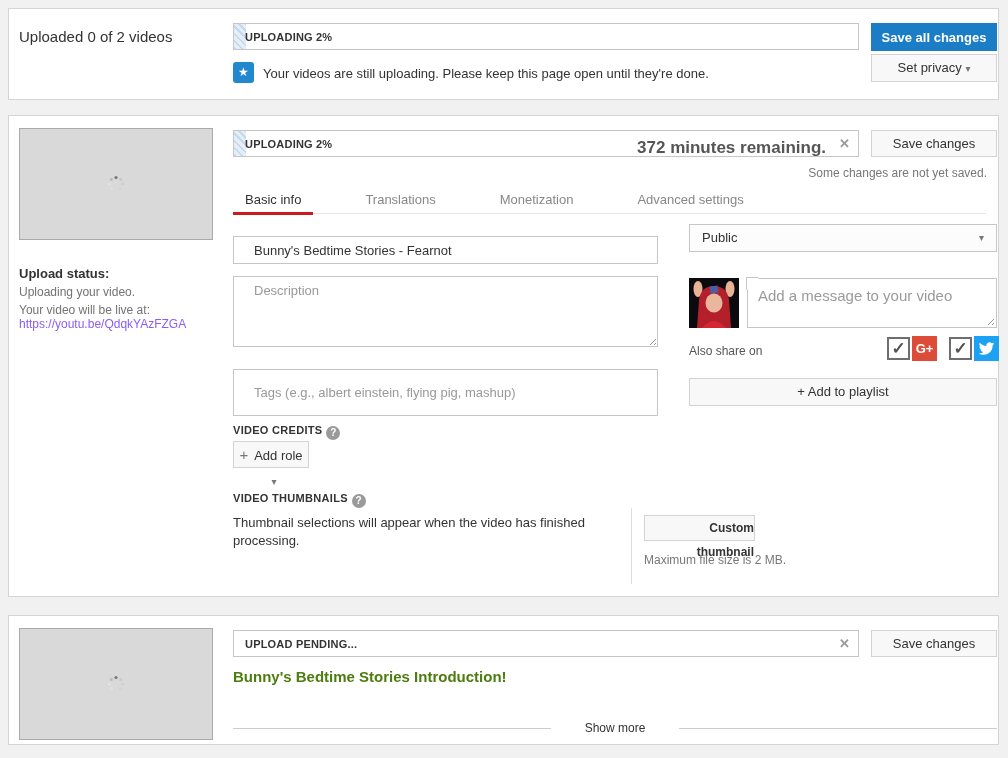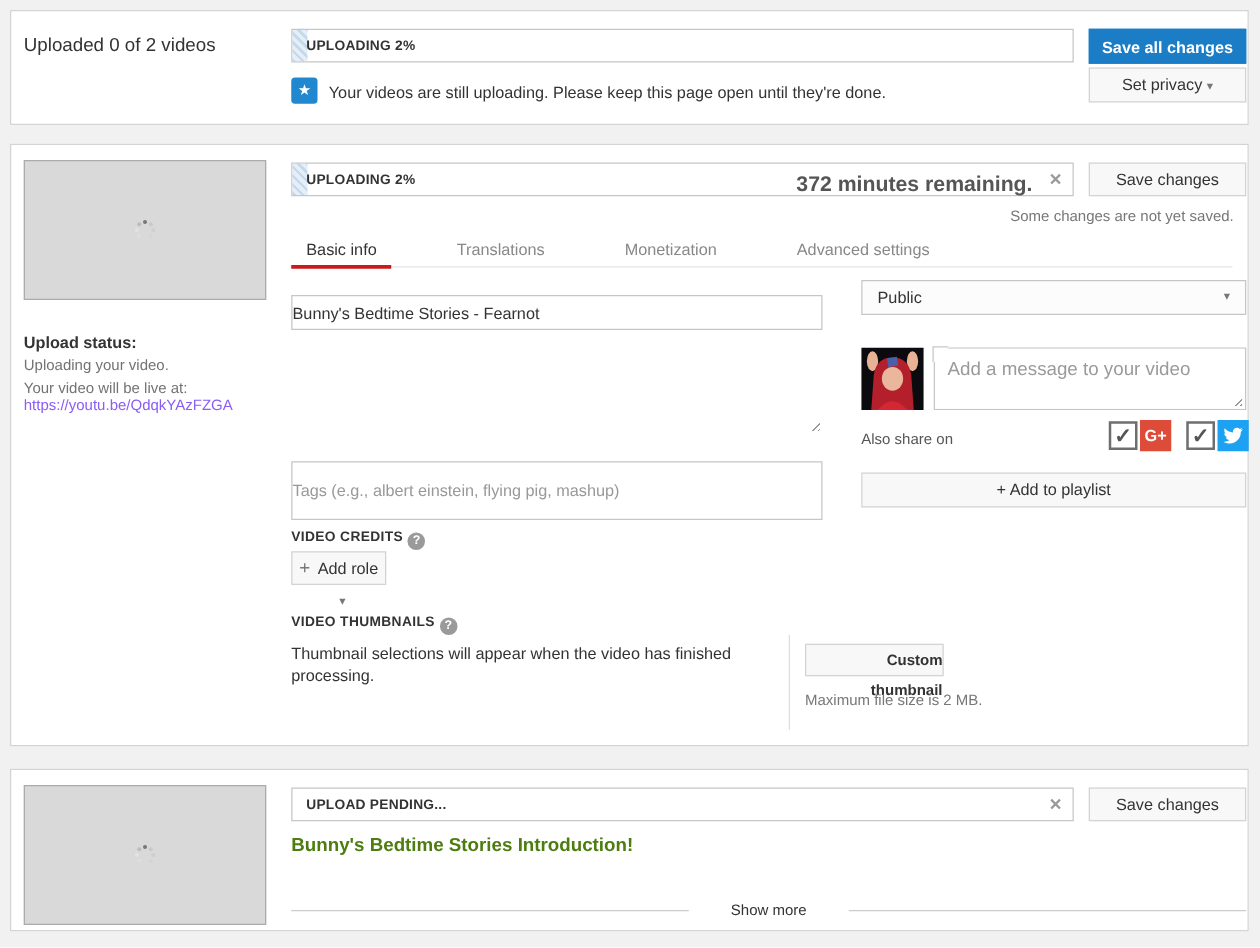--- a/index.html
+++ b/index.html
@@ -78,21 +78,21 @@
     position:absolute; left:224px; top:70px; width:753px; height:28px;
     border-bottom:1px solid #e5e5e5; display:flex;
   }
   .tab { font-size:13px; color:#888; padding:6px 12px 8px 12px; cursor:pointer; white-space:nowrap; }
   .tab.active { color:#333; border-bottom:3px solid #cc181e; margin-bottom:-2px; }
   .tab + .tab { margin-left:40px;text-align:center; }
 
   input.text, textarea.text {
     position:absolute; border:1px solid #c6c6c6; background:#fff;
     font-family:"Liberation Sans", sans-serif; font-size:13px; color:#333;
-    padding:6px 0; outline:none; resize:none;
+    padding:6px 20px; outline:none; resize:none;
   }
   input.text::placeholder, textarea.text::placeholder { color:#999; }
   .resize-grip {
     position:absolute; width:9px; height:9px;
     background:repeating-linear-gradient(135deg,#fff 0 2px,#999 2px 3px);
     clip-path:polygon(100% 0,100% 100%,0 100%);
     pointer-events:none;
   }
 
   .section-label { font-size:11px; font-weight:bold; color:#333; letter-spacing:.3px; position:absolute; }
@@ -220,20 +220,21 @@
 
   <div class="tabs">
     <div class="tab active">Basic info</div>
     <div class="tab">Translations</div>
     <div class="tab">Monetization</div>
     <div class="tab">Advanced settings</div>
   </div>
 
   <input class="text" style="left: 224px; top: 120px; width: 425px; height: 28px;" value="Bunny's Bedtime Stories - Fearnot">
 
+  <textarea class="text" style="left: 224px; top: 160px; width: 425px; height: 71px;" placeholder="Description"></textarea>
   <div class="resize-grip" style="left:638px; top:220px;"></div>
 
   <input class="text" style="left: 224px; top: 253px; width: 425px; height: 47px;" placeholder="Tags (e.g., albert einstein, flying pig, mashup)">
 
   <div class="section-label" style="left:224px; top:308px;">
     <span>VIDEO CREDITS</span><span class="help-icon">?</span>
   </div>
   <button class="addrole-btn">
     <span class="plus-glyph">+</span><span>Add role</span>
     <span class="caret" style="float:none; margin-left:6px;">▾</span>

